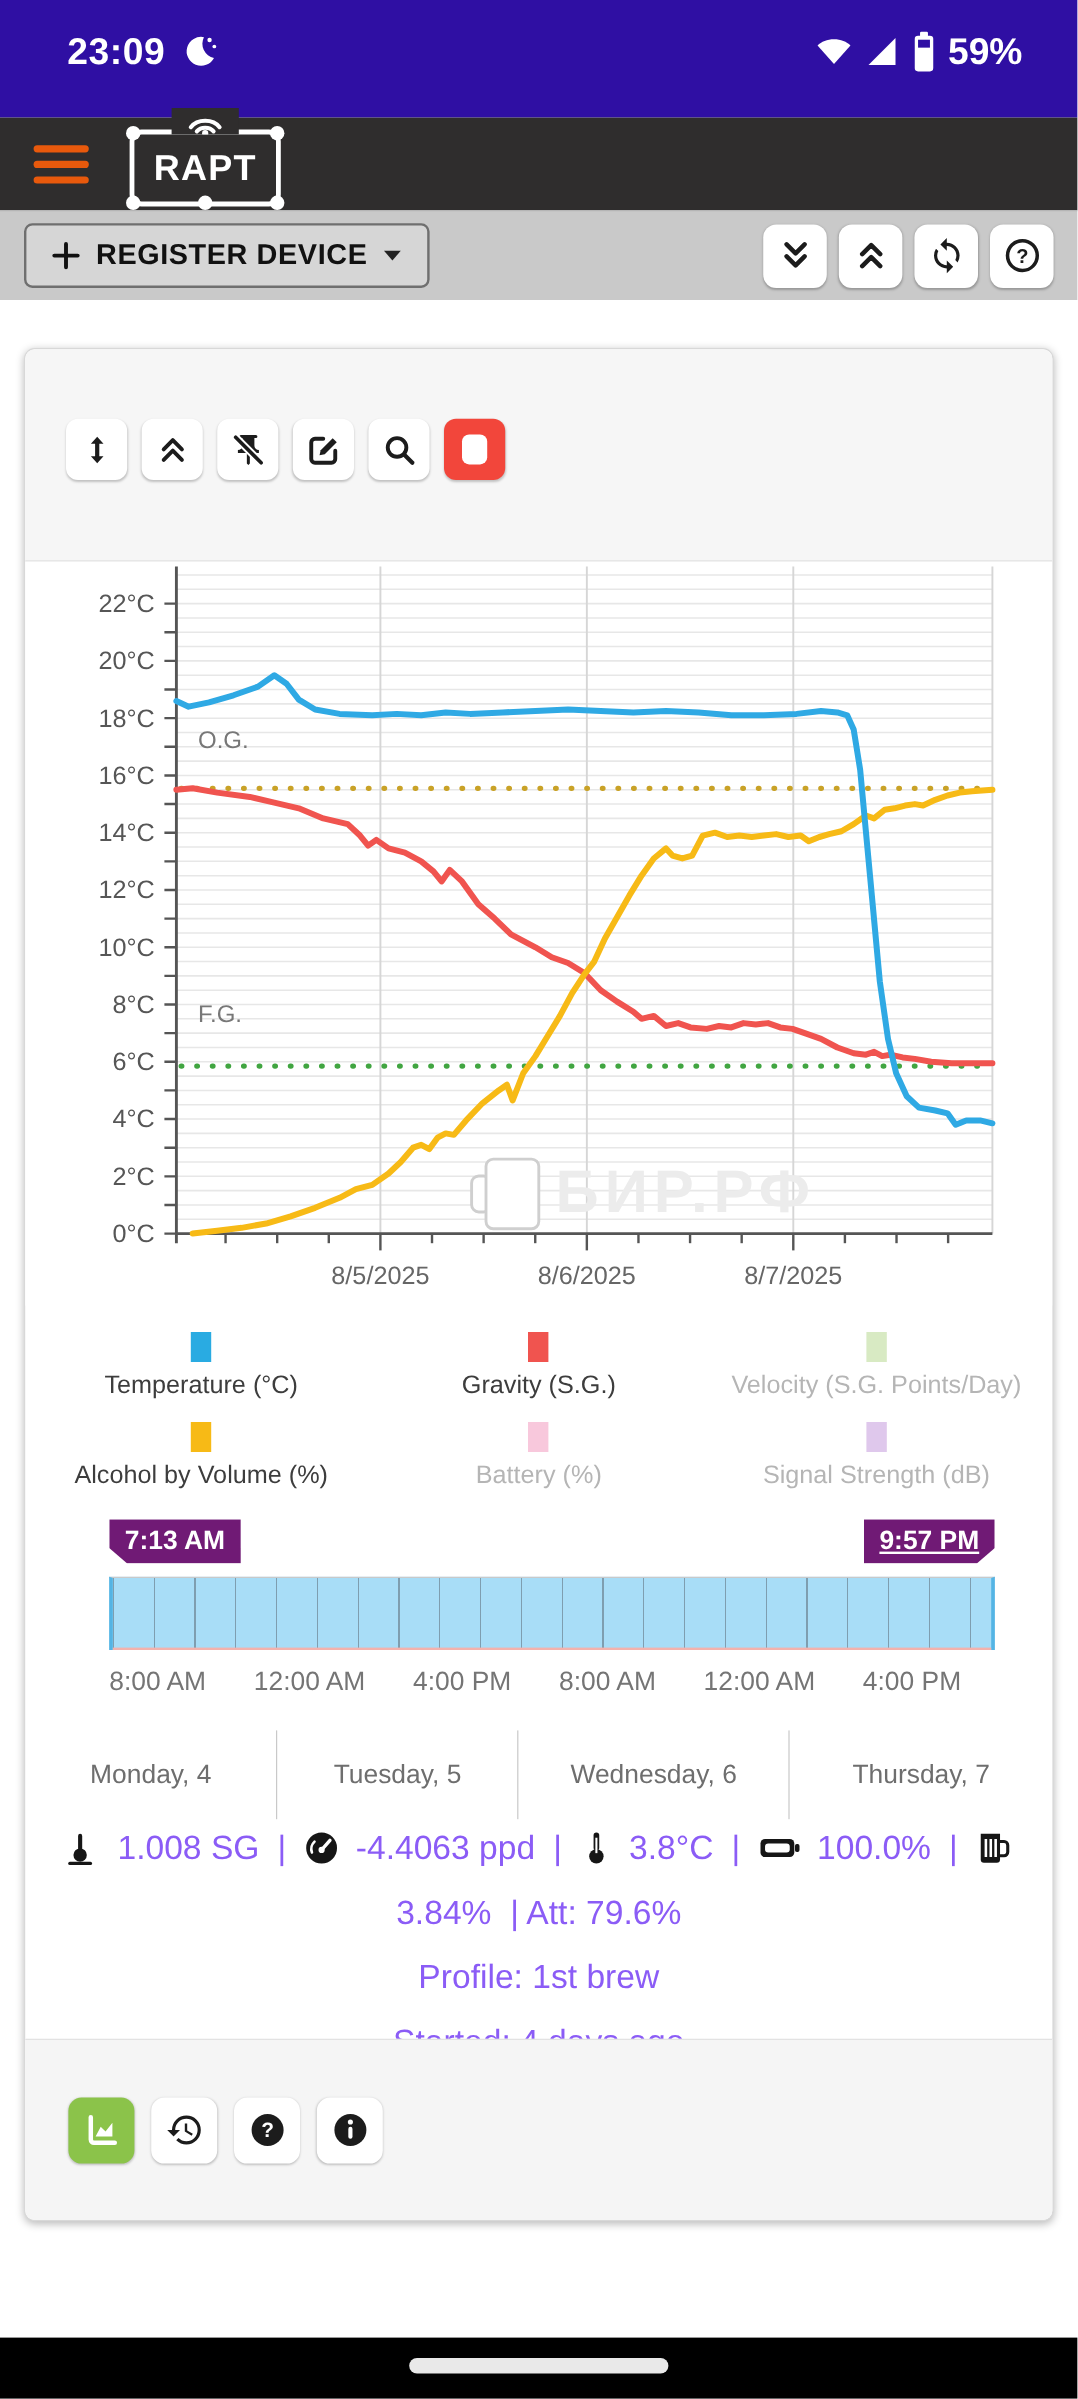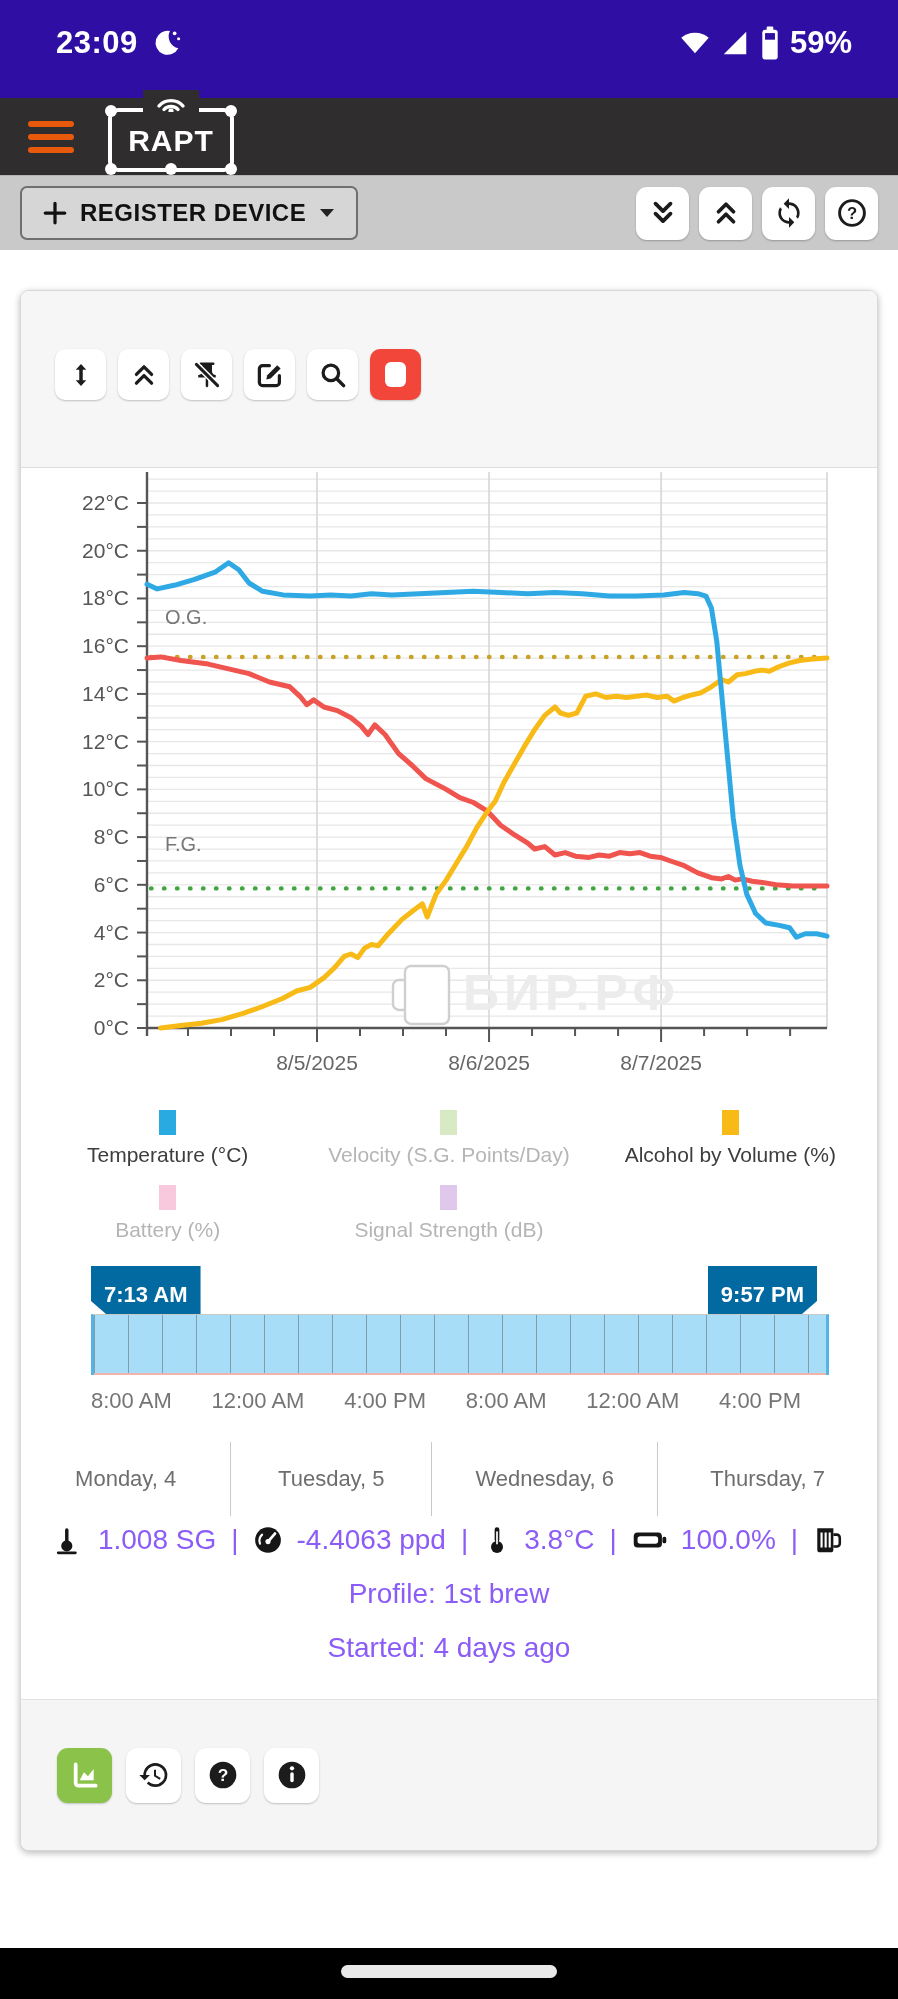--- a/index.html
+++ b/index.html
@@ -39,23 +39,23 @@
   .chart-section{height:620px;position:relative;background:#fff;}
   .chart-section svg{display:block;}
   
   .legend{display:grid;grid-template-columns:1fr 1fr 1fr;row-gap:18px;padding:22px 6px 6px;}
   .legend-item{display:flex;flex-direction:column;align-items:center;gap:8px;}
   .swatch{width:17px;height:25px;}
   .legend-label{font-size:21px;color:#3d3d3d;white-space:nowrap;}
   .legend-item.inactive .legend-label{color:#b5b5b5;}
   
   .slider-wrap{position:relative;margin:18px 48px 0 70px;height:150px;}
-  .flag{position:absolute;top:0;height:35px;background:#0369a1;color:#fff;font-size:22px;font-weight:bold;display:flex;align-items:center;padding:11px 13px;z-index:2;}
+  .flag{position:absolute;top:0;height:35px;background:#701a75;color:#fff;font-size:22px;font-weight:bold;display:flex;align-items:center;padding:0 13px;z-index:2;}
   .flag.left{left:0;clip-path:polygon(0 0,100% 0,100% 100%,15px 100%,0 calc(100% - 13px));padding-bottom:2px;}
-  .flag.right{right:12px;clip-path:polygon(0 0,100% 0,100% calc(100% - 13px),calc(100% - 15px) 100%,0 100%);padding-bottom:2px;}
+  .flag.right{right:0;clip-path:polygon(0 0,100% 0,100% calc(100% - 13px),calc(100% - 15px) 100%,0 100%);padding-bottom:2px;text-decoration:underline;}
   .slider-area{position:absolute;left:0;right:0;top:48px;height:60px;background:#A8DDF7;border-left:3px solid #54b4e4;border-right:3px solid #54b4e4;border-top:1px solid #c9c9c9;
     background-image:repeating-linear-gradient(90deg,rgba(85,95,105,.5) 0 1px,transparent 1px 34px);}
   .slider-area::after{content:"";position:absolute;left:0;right:0;bottom:0;height:2px;background:#f3b2ad;}
   .slider-ticks{position:absolute;left:0;right:28px;top:122px;display:flex;justify-content:space-between;}
   .slider-ticks span{font-size:22px;color:#757575;}
   
   .day-strip{display:grid;grid-template-columns:1fr .96fr 1.08fr 1.05fr;margin-top:26px;}
   .day-cell{padding:24px 0;text-align:center;font-size:22px;color:#6e6e6e;}
   .day-cell + .day-cell{border-left:1px solid #c9c9c9;}
   
@@ -329,20 +329,24 @@
     <text x="442" y="541.9570815450644" font-size="50" font-weight="bold" fill="#ececec" letter-spacing="5" font-family="Liberation Sans,sans-serif">БИР.РФ</text>
   </g>
       </svg>
   </div>
 
   <div class="legend">
     <div class="legend-item">
       <span class="swatch" style="background-color: rgb(41, 171, 226);"></span>
       <span class="legend-label">Temperature (°C)</span>
     </div>
+    <div class="legend-item">
+      <span class="swatch" style="background-color: rgb(240, 84, 79);"></span>
+      <span class="legend-label">Gravity (S.G.)</span>
+    </div>
     <div class="legend-item inactive">
       <span class="swatch" style="background-color: rgb(216, 234, 195);"></span>
       <span class="legend-label">Velocity (S.G. Points/Day)</span>
     </div>
     <div class="legend-item">
       <span class="swatch" style="background-color: rgb(247, 186, 22);"></span>
       <span class="legend-label">Alcohol by Volume (%)</span>
     </div>
     <div class="legend-item inactive">
       <span class="swatch" style="background-color: rgb(248, 200, 220);"></span>
@@ -421,20 +425,25 @@
       <span class="stats-icon">
         <svg width="30" height="30" viewBox="0 0 28 28">
             <path d="M4 3h15v20a2.5 2.5 0 0 1-2.5 2.5H6.5A2.5 2.5 0 0 1 4 23z" fill="#161616"></path>
             <path d="M19 9h3.2A2.8 2.8 0 0 1 25 11.8v5.4a2.8 2.8 0 0 1-2.8 2.8H19" stroke="#161616" stroke-width="2.4" fill="none"></path>
             <rect x="7" y="7" width="2" height="14" fill="#fff"></rect>
             <rect x="10.8" y="7" width="2" height="14" fill="#fff"></rect>
             <rect x="14.6" y="7" width="2" height="14" fill="#fff"></rect>
           </svg>
       </span>
     </div>
+    <div class="stats-line">
+      <span>3.84%</span>&nbsp;
+      <span>|</span>
+      <span>Att: 79.6%</span>
+    </div>
     <div class="stats-line">Profile: 1st brew</div>
     <div class="stats-line">Started: 4 days ago</div>
   </div>
 
   <div class="card-footer">
     <button class="foot-btn active">
       <svg width="32" height="32" viewBox="0 0 24 24">
           <path d="M5 4v14a2 2 0 0 0 2 2h13" stroke="#fff" stroke-width="2.8" fill="none" stroke-linecap="round"></path>
           <path d="M8 16l3.2-6 3 3 4.3-5.5V16z" fill="#fff"></path>
         </svg>

